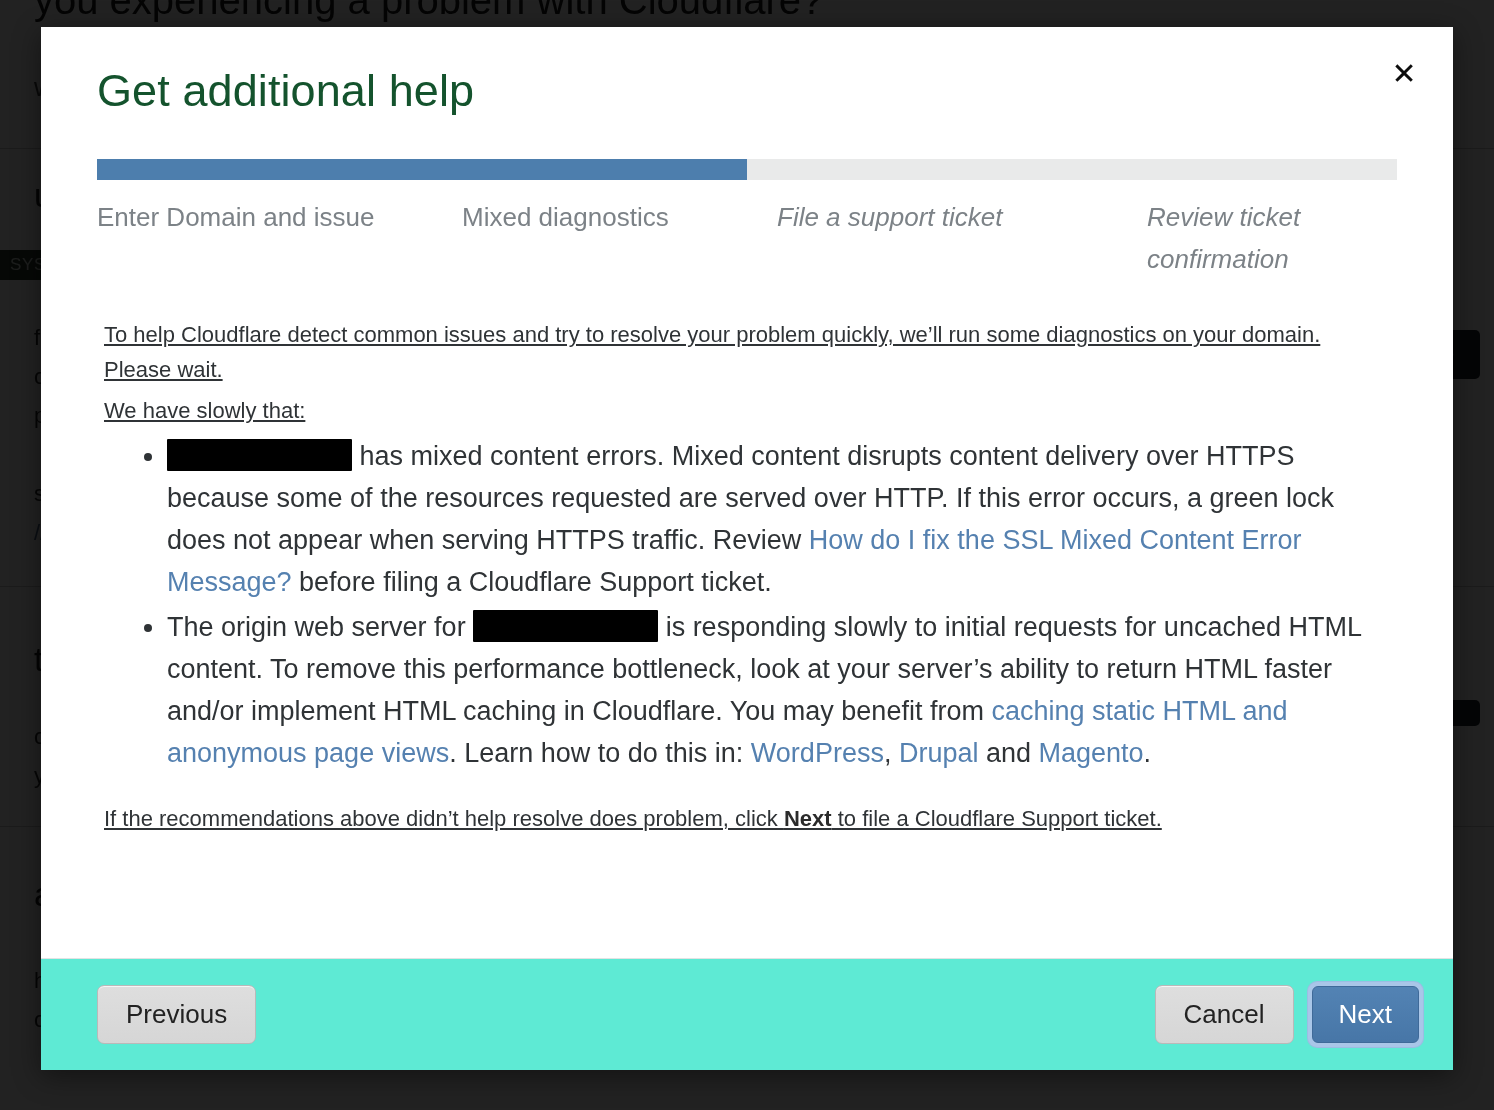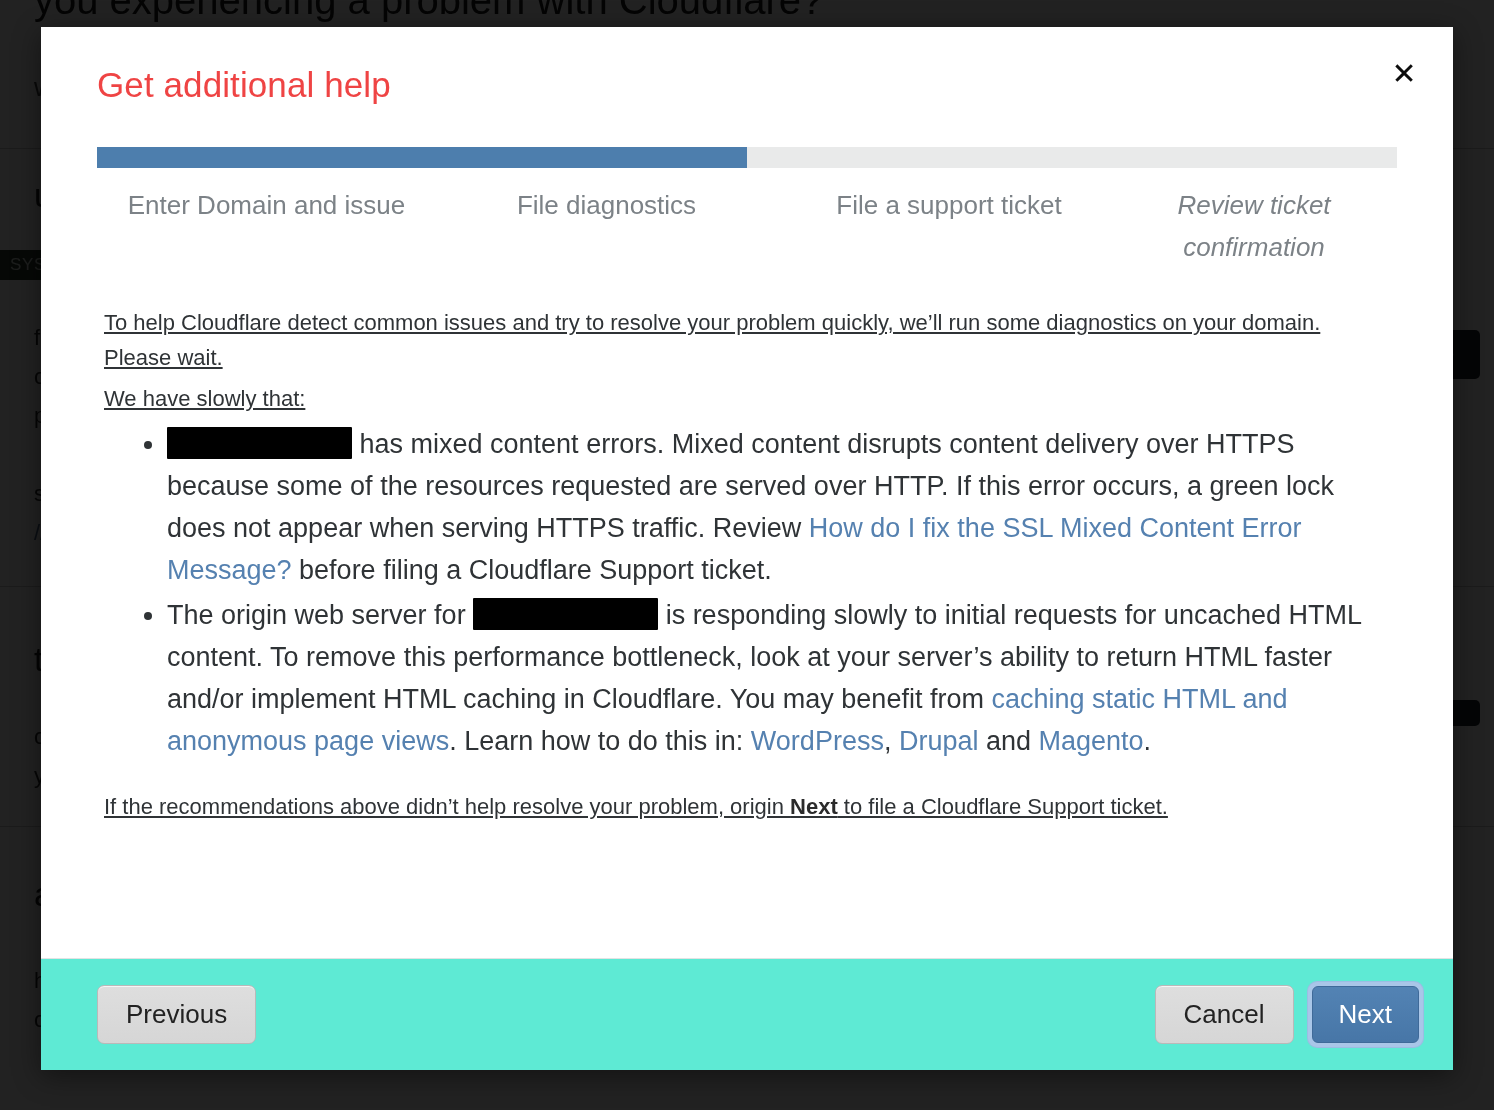--- a/index.html
+++ b/index.html
@@ -84,23 +84,23 @@
     right: 28px; top: 26px;
     width: 42px; height: 42px;
     display: flex; align-items: center; justify-content: center;
     background: transparent; border: 0; cursor: pointer;
     font-size: 30px; line-height: 1; color: #0d0d0d;
     font-weight: 700;
     font-family: "DejaVu Sans", sans-serif;
     padding: 0;
   }
   #modal-title {
-    font-size: 35px;
+    font-size: 45px;
     font-weight: 400;
-    color: #ef4444;
+    color: #14532d;
     margin: 8px 0 0 0;
     letter-spacing: .1px;
   }
 
   
   #progress-track {
     margin-top: 42px;
     height: 21px;
     background: #e9eaea;
     width: 100%;
@@ -114,25 +114,24 @@
   }
   #steps {
     display: flex;
     margin-top: 16px;
   }
   .step {
     font-size: 26px;
     color: #7c8287;
     line-height: 1.62;
     padding-right: 26px;
-    text-align: center;
   }
   .step.s0 { width: 365px; }
   .step.s1 { width: 315px; }
-  .step.s2 { width: 370px; }
+  .step.s2 { width: 370px; font-style: italic; }
   .step.s3 { width: 240px; font-style: italic; }
 
   
   #copy { margin-top: 38px; }
   #copy p {
     margin: 7px;
     font-size: 22px;
     line-height: 1.56;
     color: #2f3336;
     text-decoration: underline;
@@ -249,36 +248,36 @@
     <button id="close-btn">✕</button>
 
     <h1 id="modal-title">Get additional help</h1>
 
     <div id="progress-track" style="background: rgb(233, 234, 234);">
       <div id="progress-fill" style="width: 50%; background: rgb(77, 126, 173);"></div>
     </div>
 
     <div id="steps">
       <div class="step s0">Enter Domain and issue</div>
-      <div class="step s1">File diagnostics</div>
+      <div class="step s1">Mixed diagnostics</div>
       <div class="step s2">File a support ticket</div>
       <div class="step s3">Review ticket confirmation</div>
     </div>
 
     <div id="copy">
       <p>To help Cloudflare detect common issues and try to resolve your problem quickly, we’ll run some diagnostics on your domain. Please wait.</p>
       <p class="lead2">We have slowly that:</p>
 
       <ul id="findings">
         <li><span class="redact r1"></span><span> has mixed content errors. Mixed content disrupts content delivery over HTTPS because some of the resources requested are served over HTTP. If this error occurs, a green lock does not appear when serving HTTPS traffic. Review </span><a class="lnk" href="#">How do I fix the SSL Mixed Content Error Message?</a><span> before filing a Cloudflare Support ticket.</span></li>
 
         <li><span>The origin web server for </span><span class="redact r2"></span><span> is responding slowly to initial requests for uncached HTML content. To remove this performance bottleneck, look at your server’s ability to return HTML faster and/or implement HTML caching in Cloudflare. You may benefit from </span><a class="lnk" href="#">caching static HTML and anonymous page views</a><span>. Learn how to do this in: </span><a class="lnk" href="#">WordPress</a><span>, </span><a class="lnk" href="#">Drupal</a><span> and </span><a class="lnk" href="#">Magento</a><span>.</span></li>
       </ul>
 
-      <p id="closing"><span>If the recommendations above didn’t help resolve your problem, origin </span><b class="strong">Next</b><span> to file a Cloudflare Support ticket.</span></p>
+      <p id="closing"><span>If the recommendations above didn’t help resolve does problem, click </span><b class="strong">Next</b><span> to file a Cloudflare Support ticket.</span></p>
     </div>
   </div>
 
   <div id="modal-footer">
     <button class="btn btn-default" id="previous-btn">Previous</button>
     <div id="spacer"></div>
     <button class="btn btn-default" id="cancel-btn">Cancel</button>
     <span id="next-wrap" style="background: rgb(169, 198, 232);">
       <button class="btn" id="next-btn">Next</button>
     </span>

